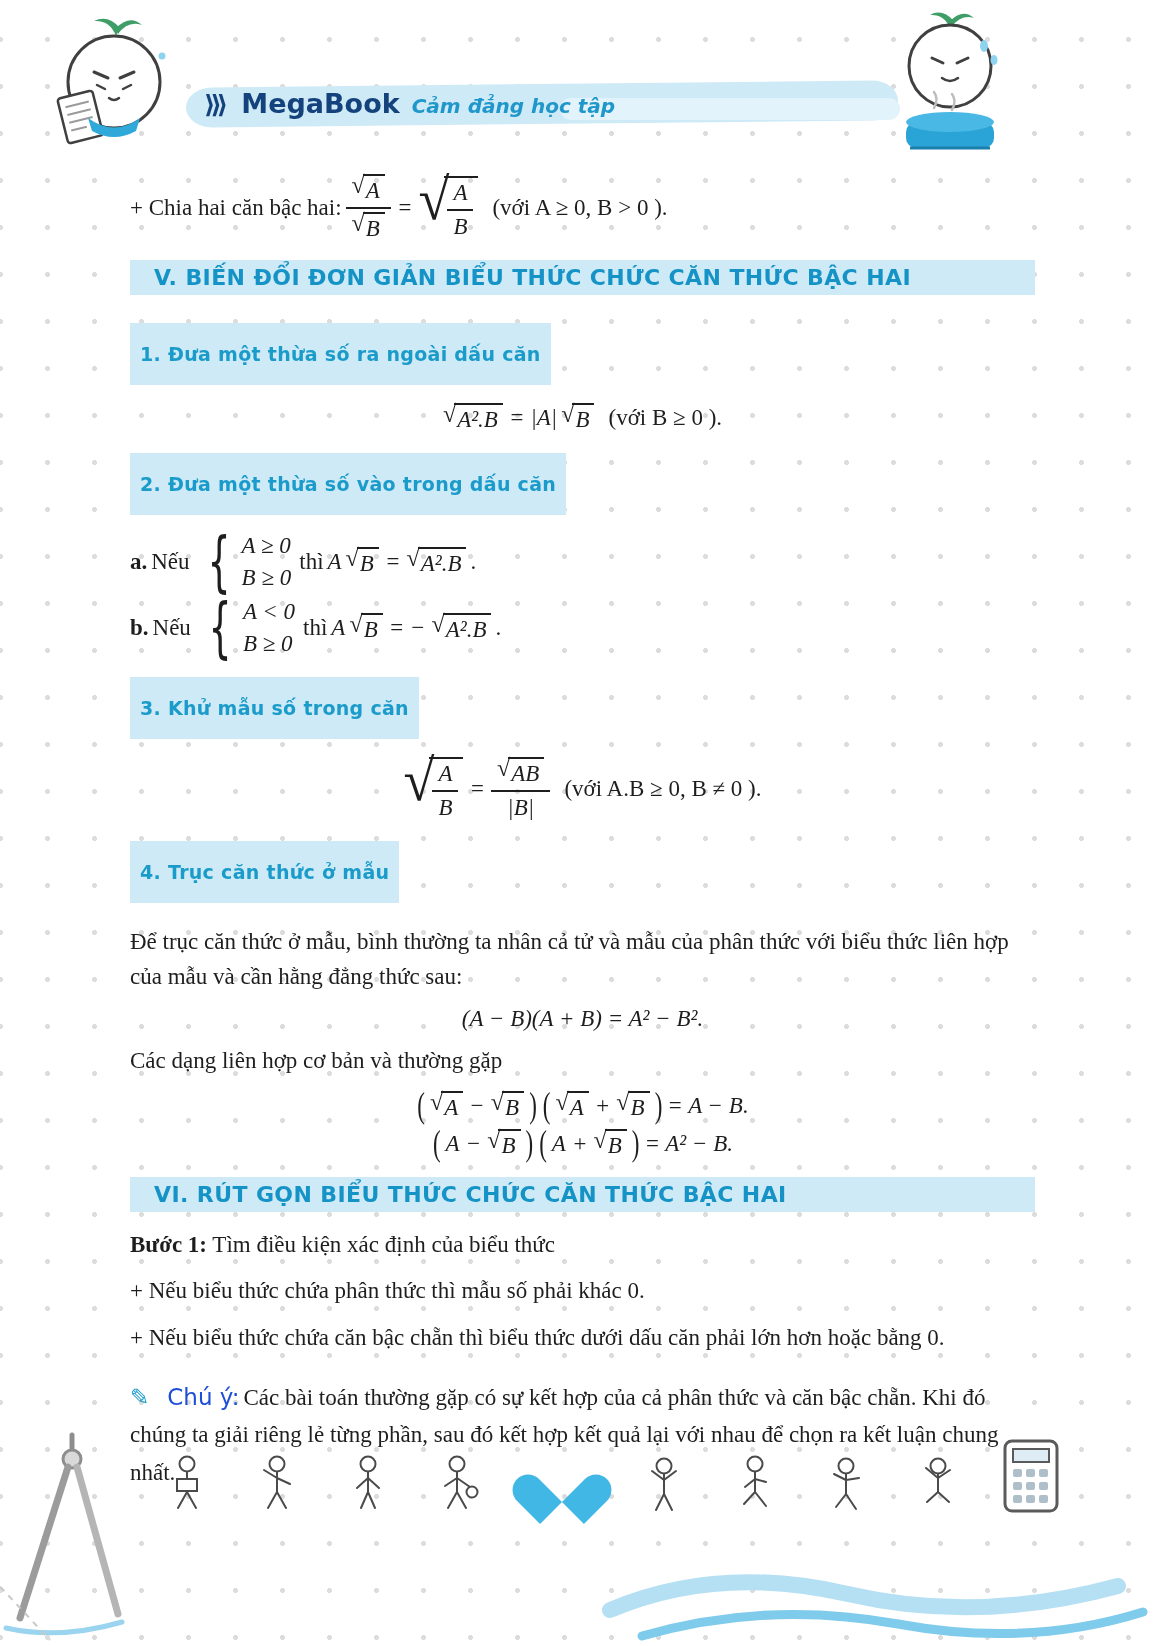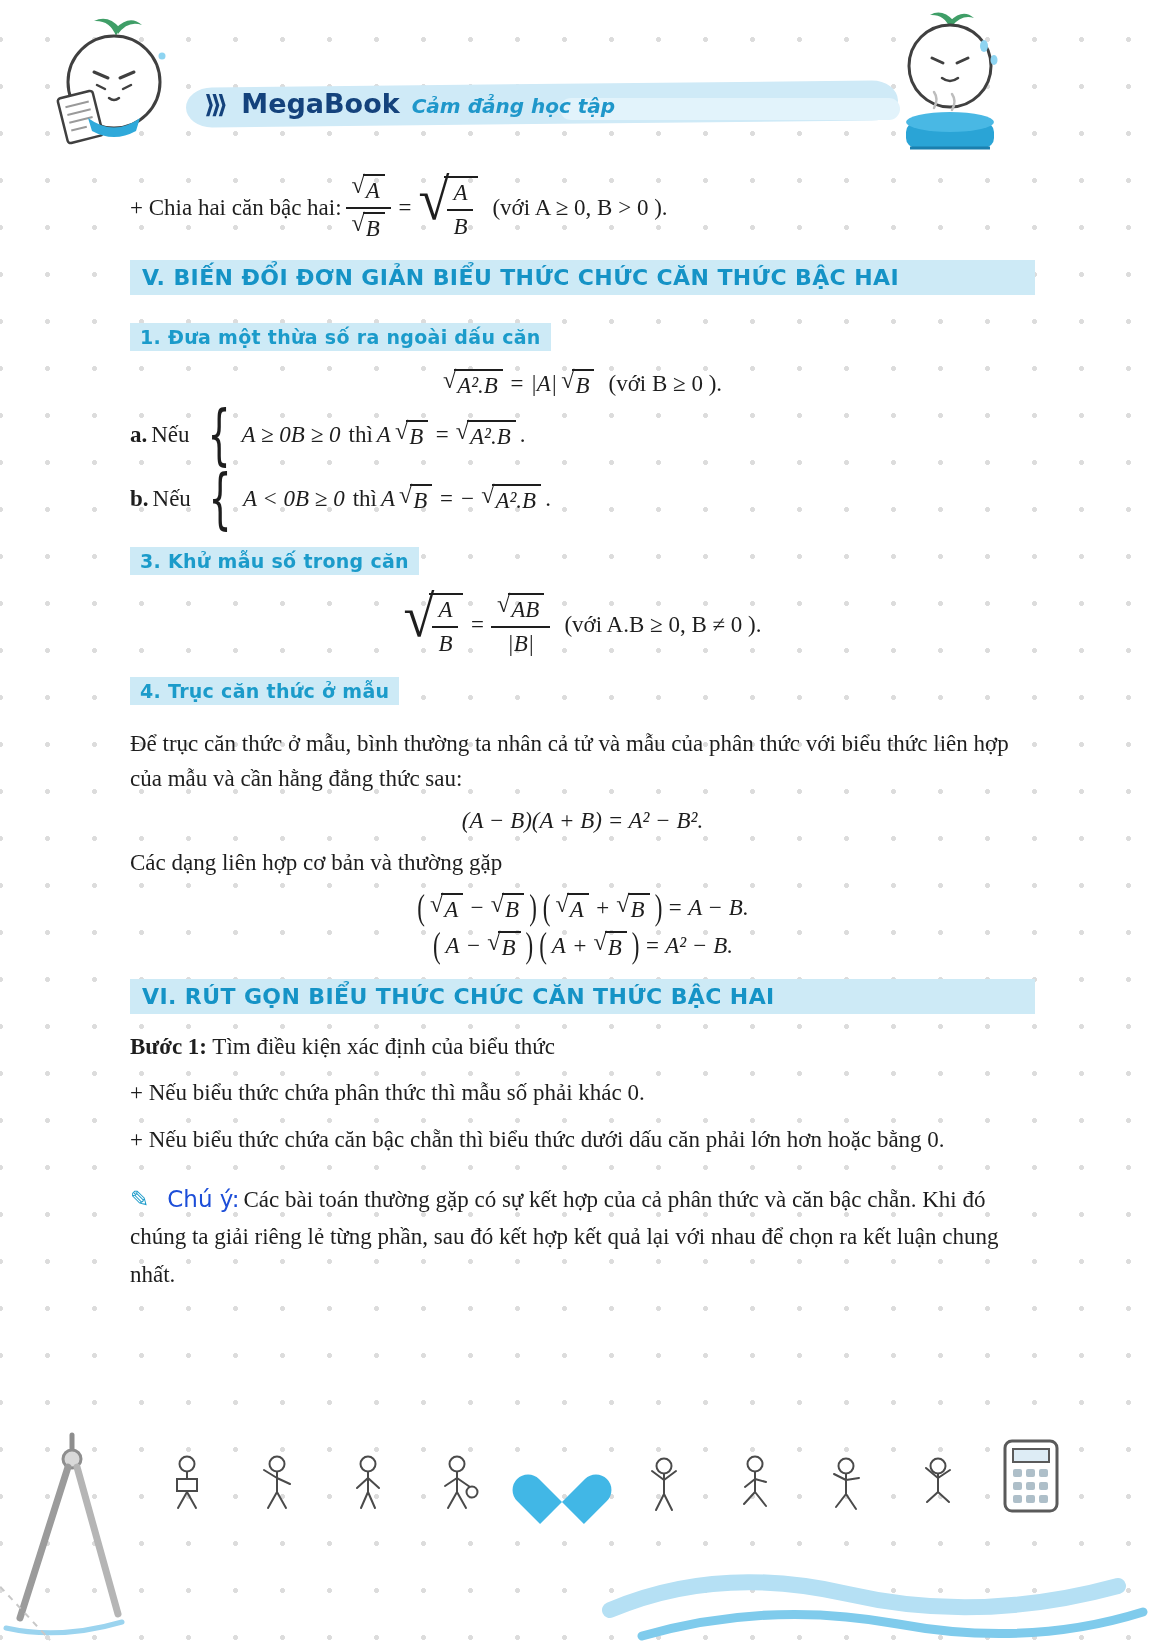--- a/index.html
+++ b/index.html
@@ -29,42 +29,42 @@
   
   .content { position:absolute; left:130px; top:166px; width:905px; font-size:23px; }
 
   .row { display:flex; align-items:center; column-gap:4px; margin:8px 0; flex-wrap:nowrap; }
   .center { justify-content:center; }
   .lead { white-space:nowrap; }
   .cond { margin-left:10px; white-space:nowrap; }
 
   .sec-title { display:block; background:#cdeaf6; color:#1593c6;
     font-family:"DejaVu Sans",sans-serif; font-weight:bold; font-size:22px; letter-spacing:.4px;
-    padding:5px 12px; margin:18px 0 16px; }
+    padding:5px 24px; margin:18px 0 16px; }
   .sub-title { display:inline-block; background:#cdeaf6; color:#1b9bca;
     font-family:"DejaVu Sans",sans-serif; font-weight:bold; font-size:19px; letter-spacing:.3px;
-    padding:3px 10px; margin:12px 0 10px; }
+    padding:20px 10px; margin:12px 0 10px; }
 
   .math { font-style:italic; }
   .op { font-style:italic; margin:0 2px; white-space:nowrap; }
 
   .frac { display:inline-flex; flex-direction:column; align-items:center; vertical-align:middle; text-align:center; }
   .frac > .num { padding:0 6px 3px; border-bottom:2px solid #1e1e1e; }
   .frac > .den { padding:3px 6px 0; }
 
   .sqrt { display:inline-flex; align-items:stretch; white-space:nowrap; }
   .sqrt > .sign { font-style:normal; align-self:flex-start; line-height:1; font-size:1.05em;
                   margin-right:-2px; transform:translateY(-1px); }
   .sqrt > .rad  { border-top:2px solid #1e1e1e; padding:2px 5px 0 3px; display:inline-flex; align-items:center; }
   .sqrt.tall > .sign { font-size:2.45em; transform:translateY(-5px) scaleY(1.04); margin-right:-5px; }
 
   .cases { display:inline-flex; align-items:center; margin:0 4px; }
   .cases > .brace { font-size:66px; line-height:.85; font-style:normal; font-weight:400;
                     font-family:"DejaVu Sans",sans-serif; transform:scaleX(.55); }
-  .cases > .rows { display:inline-flex; flex-direction:row; row-gap:6px; font-style:italic; margin-left:2px; }
+  .cases > .rows { display:inline-flex; flex-direction:column; row-gap:6px; font-style:italic; margin-left:2px; }
 
   .bigp { display:inline-block; transform:scaleY(1.55); font-style:normal; margin:0 1px; }
 
   .para { font-size:23px; line-height:1.5; margin:12px 0; }
   .blabel { font-weight:bold; }
   .caselabel { font-weight:bold; }
 
   .note { font-size:23px; line-height:1.62; margin-top:24px; }
   .note .nicon  { color:#1b9bca; font-style:normal; margin-right:4px; }
   .note .nlabel { color:#1d4ed8; font-family:"DejaVu Sans",sans-serif; font-weight:normal; margin-right:4px;margin-left:14px; }
@@ -169,20 +169,21 @@
         </span>
       <span class="math op">=</span>
       <span class="math">|A|</span>
       <span class="math sqrt">
           <span class="sign">√</span>
           <span class="rad">B</span>
         </span>
       <span class="cond">(với  B ≥ 0 ).</span>
     </div>
 
+    <h3 class="sub-title">2. Đưa một thừa số vào trong dấu căn</h3>
 
     <div class="row">
       <span class="caselabel">a.</span>
       <span>Nếu</span>
       <span class="cases">
         <span class="brace">{</span>
         <span class="rows">
           <span>A ≥ 0</span>
           <span>B ≥ 0</span>
         </span>

